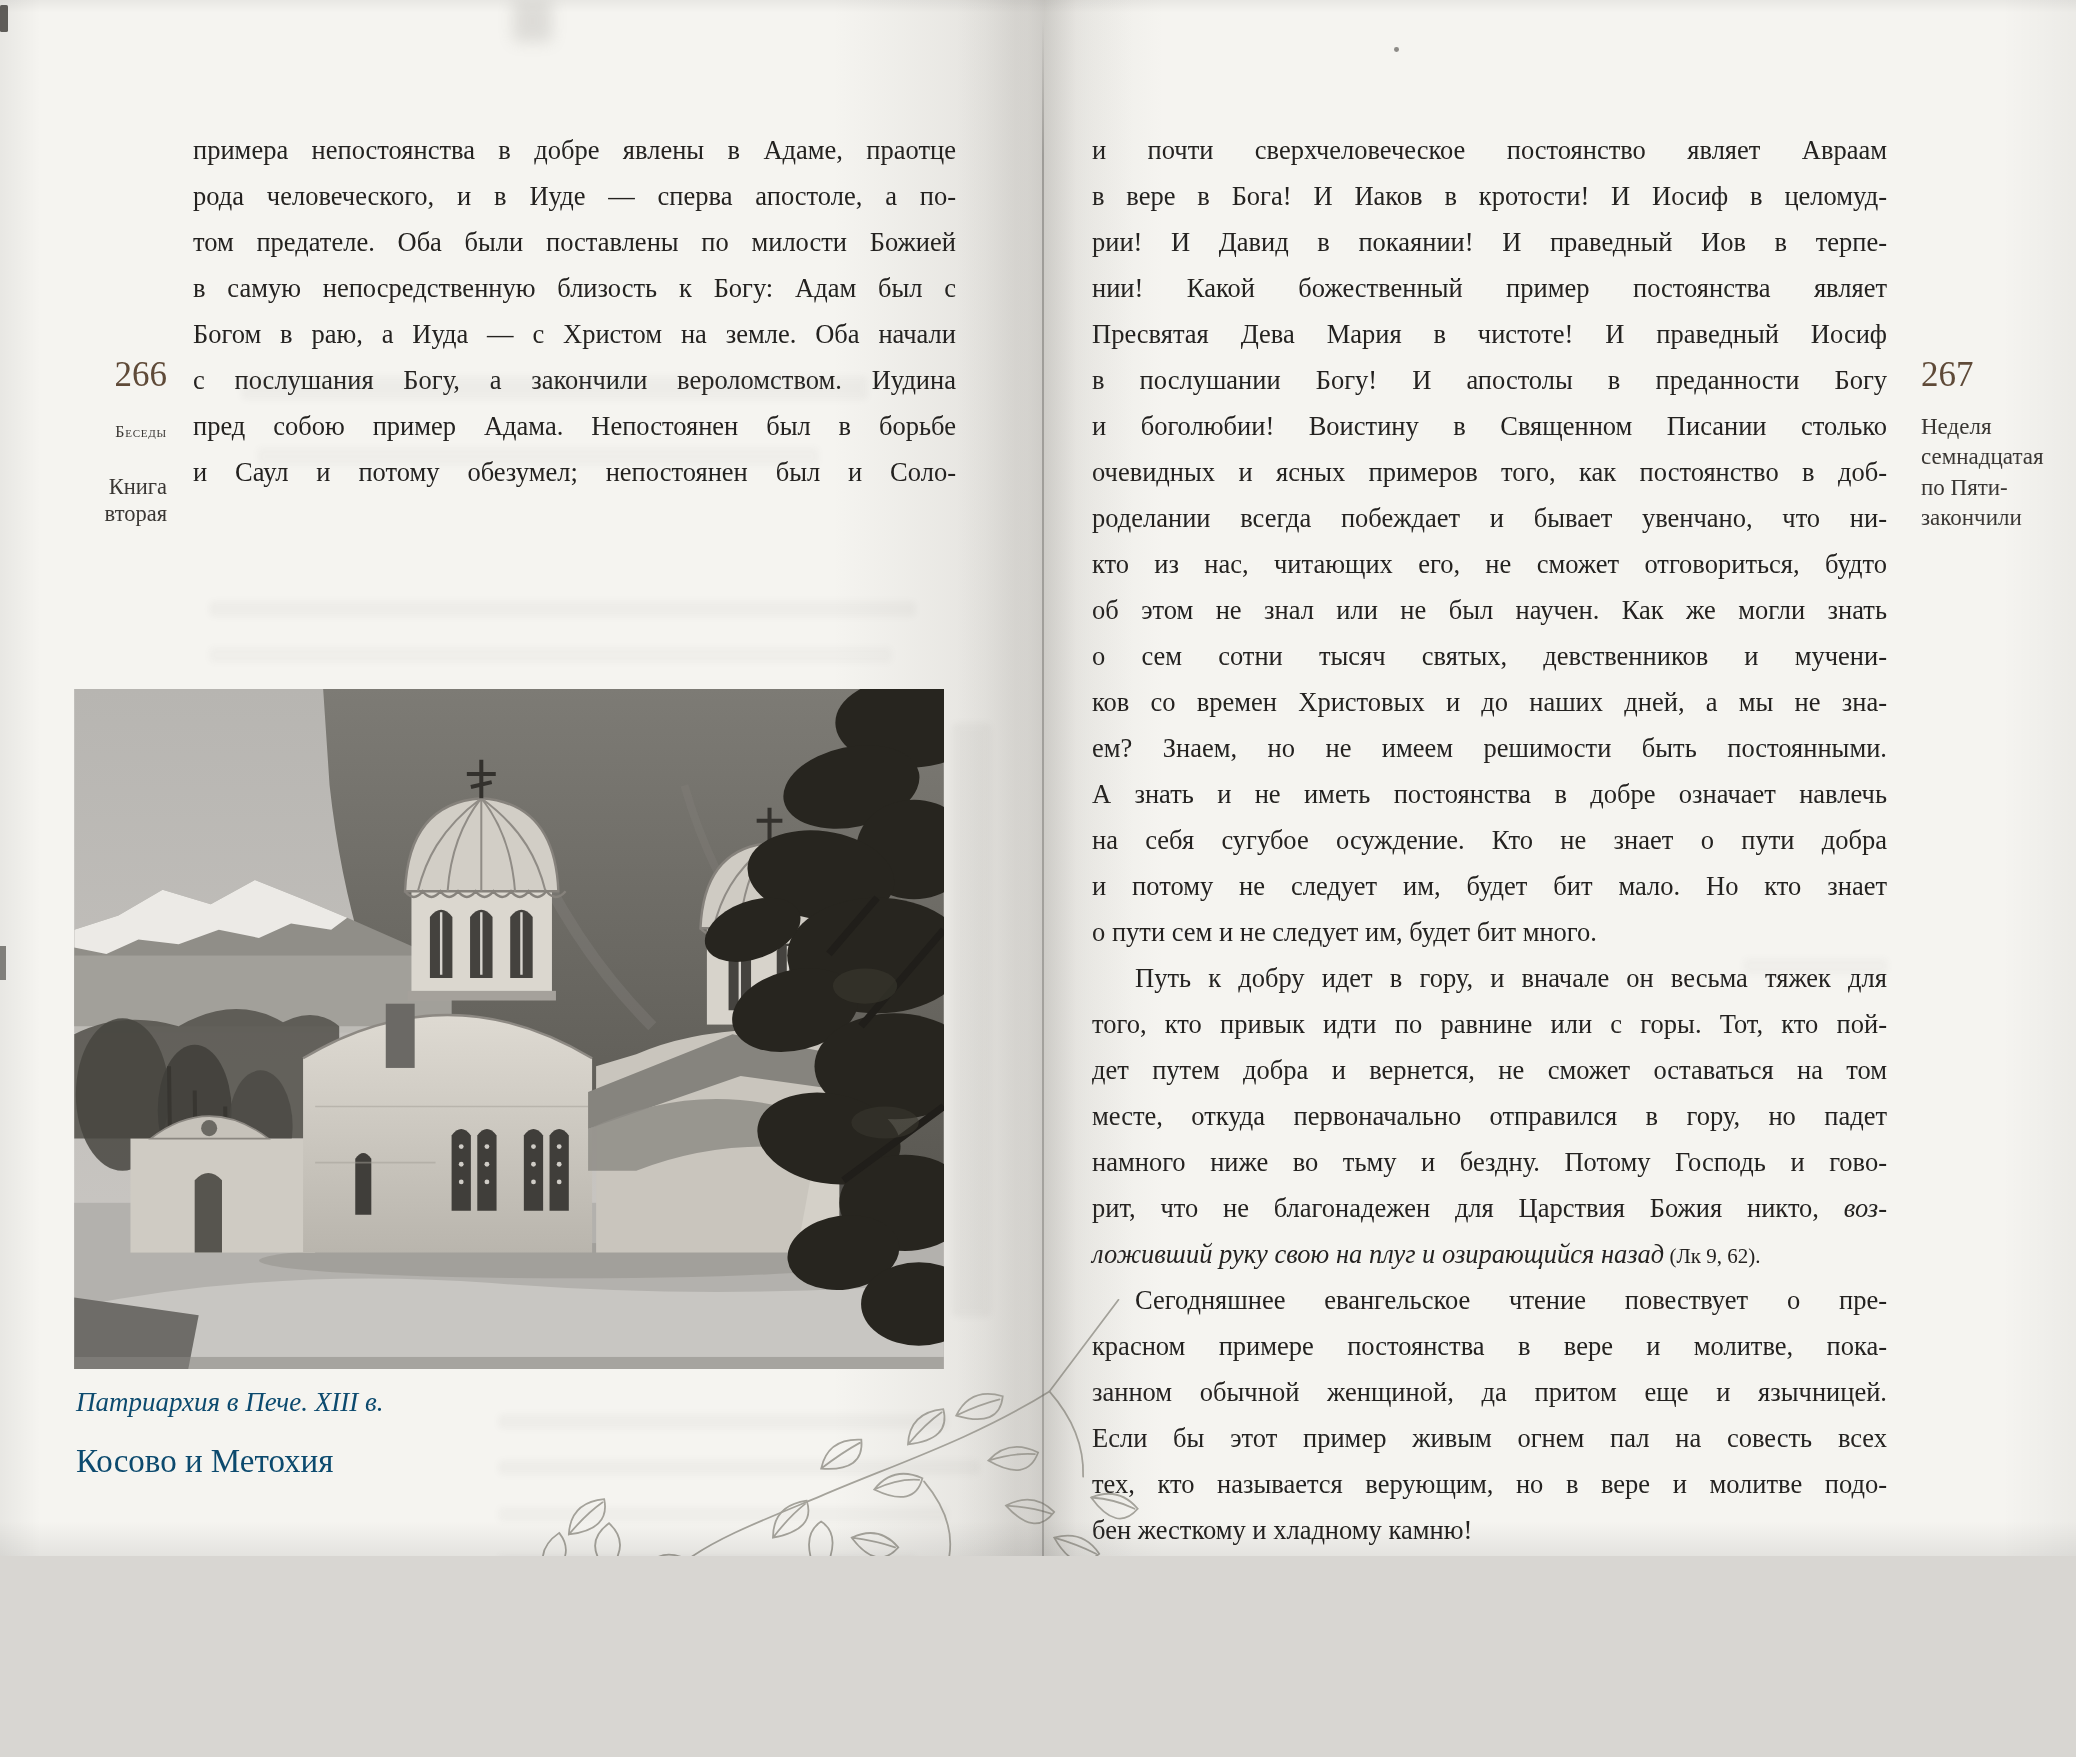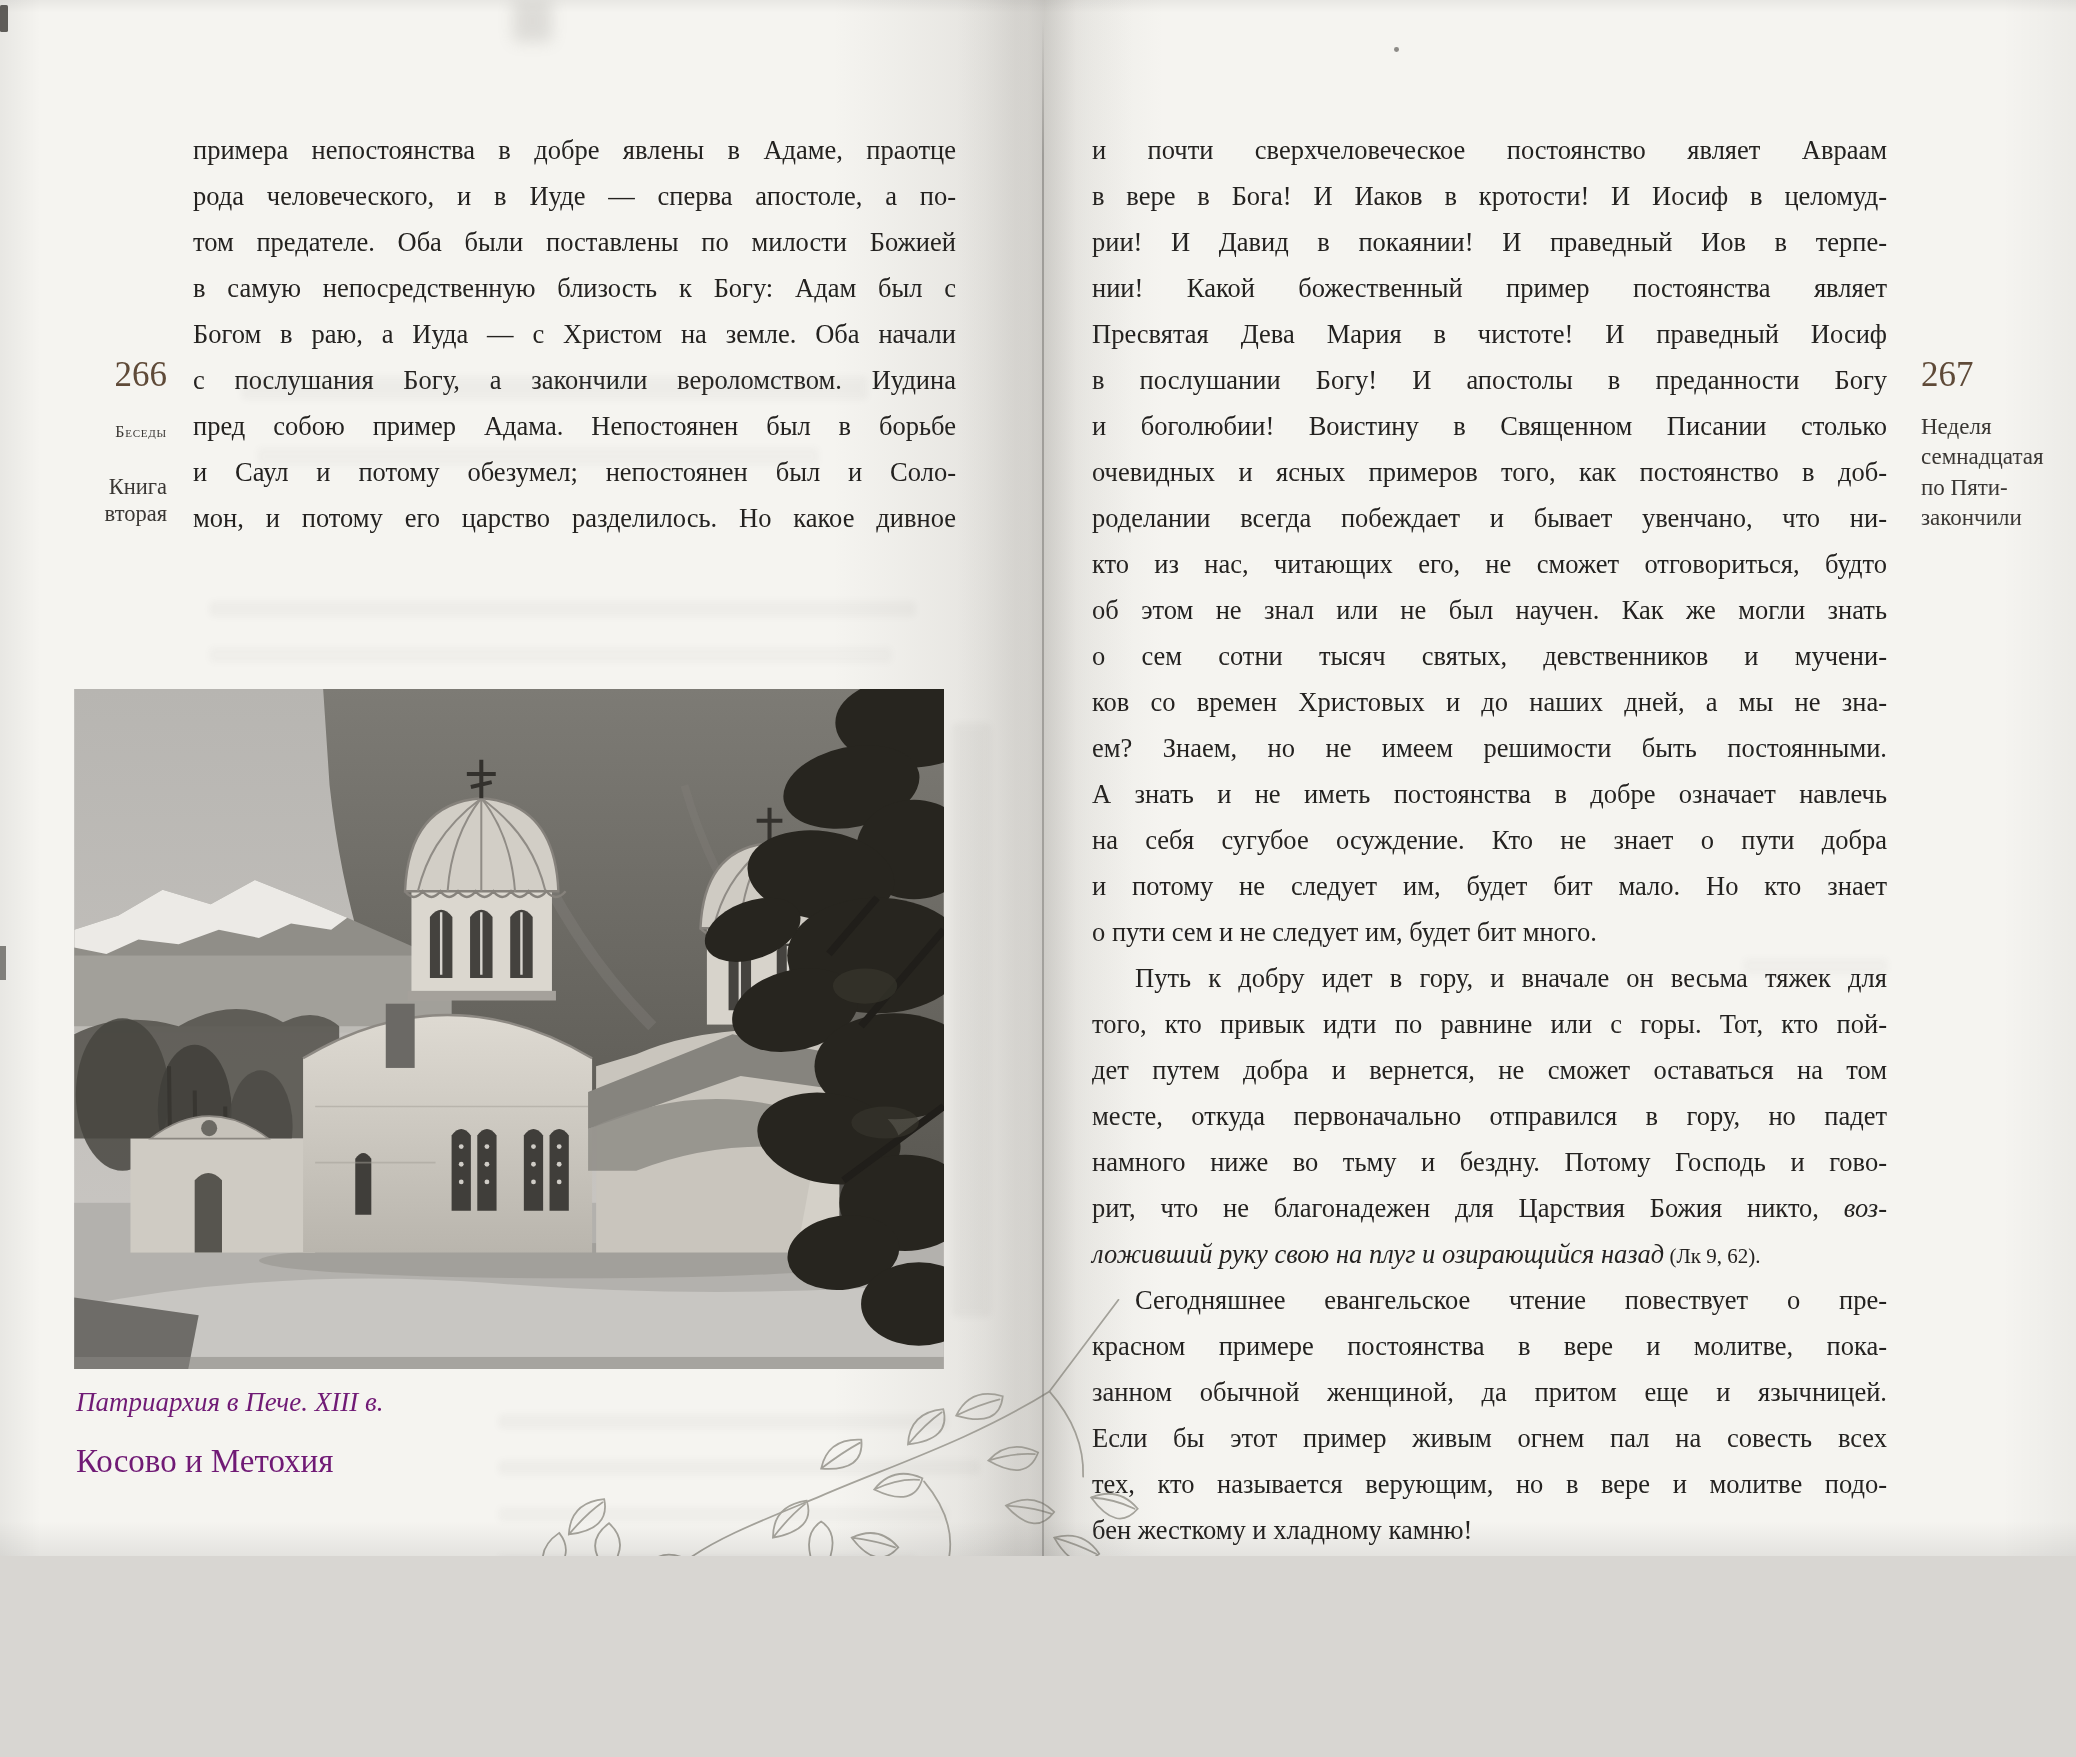--- a/index.html
+++ b/index.html
@@ -42,21 +42,21 @@
   #right-margin{left:1921px;top:355px;width:153px;text-align:left;}
   .pagenum{font-size:35px;line-height:39px;color:var(--pagenum,#5f4a38);}
   .m-series{margin-top:24px;font-variant:small-caps;font-size:16px;line-height:27px;letter-spacing:0.8px;}
   .m-lines{margin-top:28px;font-size:22.5px;line-height:27px;}
   #right-margin .m-lines{margin-top:17.7px;font-size:23px;line-height:30.5px;}
   .m-line{display:block;}
   
   #photo-wrap{position:absolute;left:74px;top:689px;width:870px;height:680px;
     box-shadow:inset 0 0 37px rgba(0,0,0,.18);}
   #photo-wrap svg{display:block;}
-  #caption{position:absolute;left:76px;top:1385px;color:#701a75;}
+  #caption{position:absolute;left:76px;top:1385px;color:#0c4a6e;}
   #caption .cap1{font-style:italic;font-size:27px;line-height:35px;}
   #caption .cap2{font-size:33px;line-height:35px;margin-top:24px;}
   
   #sketch{position:absolute;left:474px;top:1295px;width:667px;height:450px;pointer-events:none;}
 </style>
 </head>
 <body>
 
 <div id="canvas" style="--paper: #f5f4f0; --ink: #242220; --pagenum: #5f4a38;">
 
@@ -65,21 +65,20 @@
 
   <div id="left-body" class="body-block">
       <div class="line"><span>примера непостоянства в добре явлены в Адаме, праотце</span></div>
       <div class="line"><span>рода человеческого, и в Иуде — сперва апостоле, а по-</span></div>
       <div class="line"><span>том предателе. Оба были поставлены по милости Божией</span></div>
       <div class="line"><span>в самую непосредственную близость к Богу: Адам был с</span></div>
       <div class="line"><span>Богом в раю, а Иуда — с Христом на земле. Оба начали</span></div>
       <div class="line"><span>с послушания Богу, а закончили вероломством. Иудина</span></div>
       <div class="line"><span>пред собою пример Адама. Непостоянен был в борьбе</span></div>
       <div class="line"><span>и Саул и потому обезумел; непостоянен был и Соло-</span></div>
-      <div class="line"><span>мон, и потому его царство разделилось. Но какое дивное</span></div>
     </div>
 
   <div id="left-margin" class="marginalia">
     <div class="pagenum">266</div>
     <div class="m-series">Беседы</div>
     <div class="m-lines">
         <div class="m-line">Книга</div>
         <div class="m-line">вторая</div>
       </div>
   </div>

